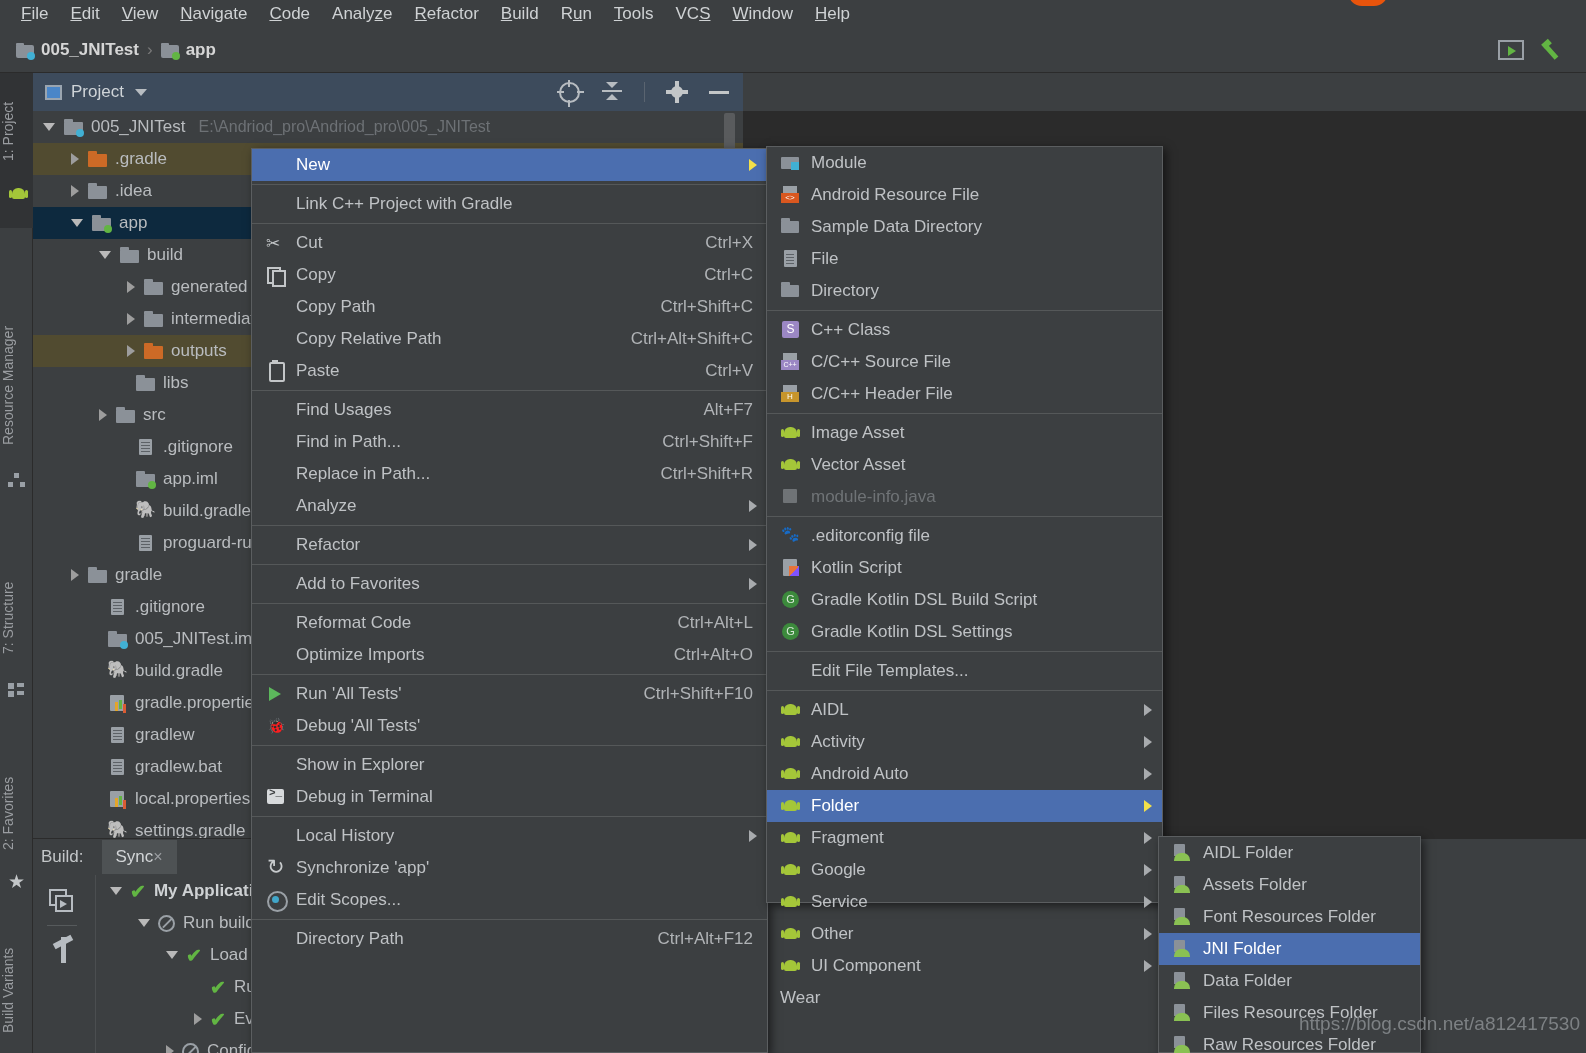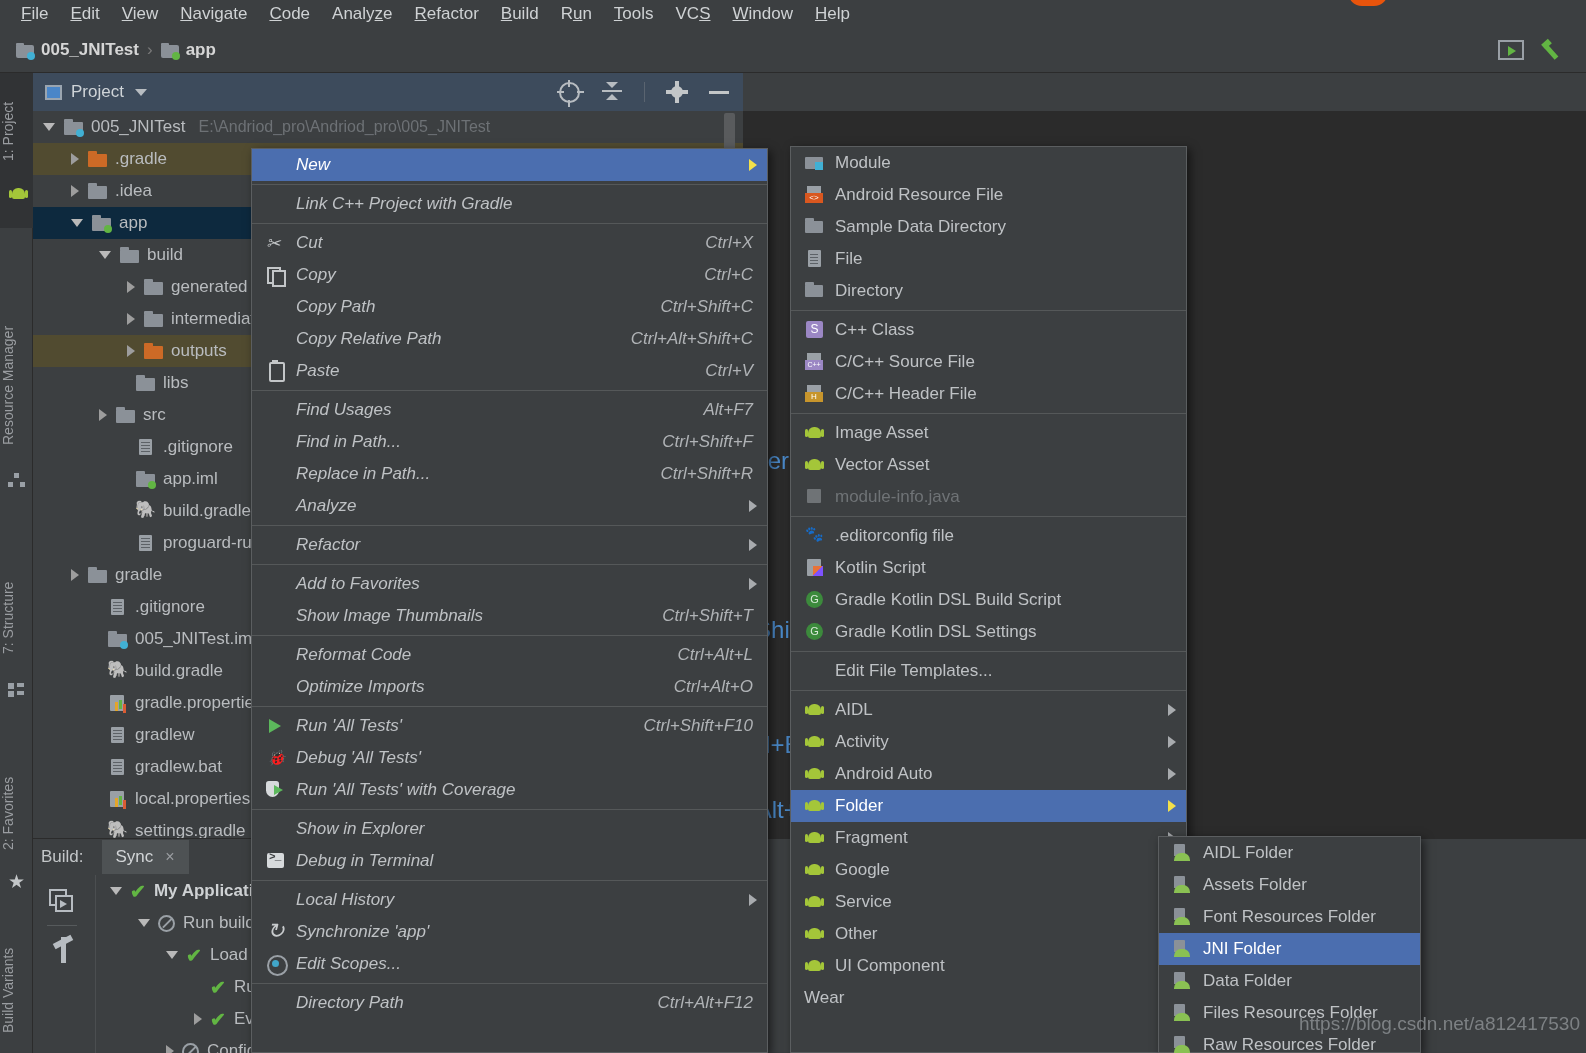--- a/index.html
+++ b/index.html
@@ -91,21 +91,21 @@
     background:#2b2b2b;
   }
   .hint{position:absolute;color:#4a88c7;font-size:24px;white-space:nowrap;}
   
   #buildpanel{
     position:absolute; left:33px; top:838px; width:1553px; height:215px;
     background:#3c3f41; border-top:1px solid #2b2b2b;
   }
   #buildtabs{height:36px;display:flex;align-items:center;padding-left:8px;}
   #buildtabs .blabel{font-size:17px;color:#c3c6c8;margin-right:18px;}
-  #buildtabs .btab{font-size:17px;color:#d2d5d7;background:#4e5254;padding:7px 14px;display:flex;align-items:center;gap:12px;}
+  #buildtabs .btab{font-size:17px;color:#d2d5d7;background:#4e5254;padding:7px 14px;display:flex;align-items:center;}
   #buildtabs .btab .x{color:#9a9da1;font-size:16px;}
   #buildside{position:absolute;left:0;top:36px;width:62px;height:179px;}
   #buildtree{position:absolute;left:62px;top:36px;width:1491px;height:179px;border-left:1px solid #4b4e50;}
   .brow{height:32px;display:flex;align-items:center;font-size:17px;color:#b9bcbf;white-space:nowrap;}
   .check{color:#62b543;font-size:19px;font-weight:bold;margin-right:8px;}
   .noentry{width:17px;height:17px;border-radius:50%;border:2px solid #9aa0a6;margin-right:8px;position:relative;flex:none;}
   .noentry:after{content:"";position:absolute;left:1px;top:5px;width:13px;height:2px;background:#9aa0a6;transform:rotate(-45deg);}
   
   .menu{position:absolute;background:#3c3f41;border:1px solid #5b5e60;box-shadow:3px 3px 9px rgba(0,0,0,.55);z-index:50;}
   .mi{height:32px;display:flex;align-items:center;padding-left:13px;font-size:17px;color:#bfc2c5;white-space:nowrap;position:relative;}
@@ -510,21 +510,21 @@
           <span style="width:70px;flex:none;"></span>
           <span class="arrow arr-right"></span>
           <span style="width:8px;flex:none;"></span>
           <span class="noentry"></span>
           <span style="">Configure build</span>
         </div>
       </div>
   </div>
 </div>
 
-<div class="menu" id="menu1" style="left:251px;top:148px;width:517px;height:905px;font-style:italic;">
+<div class="menu" id="menu1" style="left:251px;top:148px;width:517px;height:905px;">
     <div class="mi hl">
       <span class="micon"></span>
       <span class="mtext">New</span>
       <span class="sub"></span>
     </div>
     <div class="msep"></div>
     <div class="mi">
       <span class="micon"></span>
       <span class="mtext">Link C++ Project with Gradle</span>
     </div>
@@ -580,25 +580,20 @@
       <span class="micon"></span>
       <span class="mtext">Refactor</span>
       <span class="sub"></span>
     </div>
     <div class="msep"></div>
     <div class="mi">
       <span class="micon"></span>
       <span class="mtext">Add to Favorites</span>
       <span class="sub"></span>
     </div>
-    <div class="mi">
-      <span class="micon"></span>
-      <span class="mtext">Show Image Thumbnails</span>
-      <span class="mkey">Ctrl+Shift+T</span>
-    </div>
     <div class="msep"></div>
     <div class="mi">
       <span class="micon"></span>
       <span class="mtext">Reformat Code</span>
       <span class="mkey">Ctrl+Alt+L</span>
     </div>
     <div class="mi">
       <span class="micon"></span>
       <span class="mtext">Optimize Imports</span>
       <span class="mkey">Ctrl+Alt+O</span>
@@ -606,24 +601,20 @@
     <div class="msep"></div>
     <div class="mi">
       <span class="micon ic-run"></span>
       <span class="mtext">Run 'All Tests'</span>
       <span class="mkey">Ctrl+Shift+F10</span>
     </div>
     <div class="mi">
       <span class="micon ic-debug"></span>
       <span class="mtext">Debug 'All Tests'</span>
     </div>
-    <div class="mi">
-      <span class="micon ic-cov"></span>
-      <span class="mtext">Run 'All Tests' with Coverage</span>
-    </div>
     <div class="msep"></div>
     <div class="mi">
       <span class="micon"></span>
       <span class="mtext">Show in Explorer</span>
     </div>
     <div class="mi">
       <span class="micon ic-term"></span>
       <span class="mtext">Debug in Terminal</span>
     </div>
     <div class="msep"></div>
@@ -641,21 +632,21 @@
       <span class="mtext">Edit Scopes...</span>
     </div>
     <div class="msep"></div>
     <div class="mi">
       <span class="micon"></span>
       <span class="mtext">Directory Path</span>
       <span class="mkey">Ctrl+Alt+F12</span>
     </div>
   </div>
 
-<div class="menu" id="menu2" style="left:790px;top:146px;width:397px;height:907px;">
+<div class="menu" id="menu2" style="left:766px;top:146px;width:397px;height:757px;">
     <div class="mi">
       <span class="micon ic-mod"></span>
       <span class="mtext">Module</span>
     </div>
     <div class="mi">
       <span class="micon ic-arf"></span>
       <span class="mtext">Android Resource File</span>
     </div>
     <div class="mi">
       <span class="micon ic-dir"></span>

